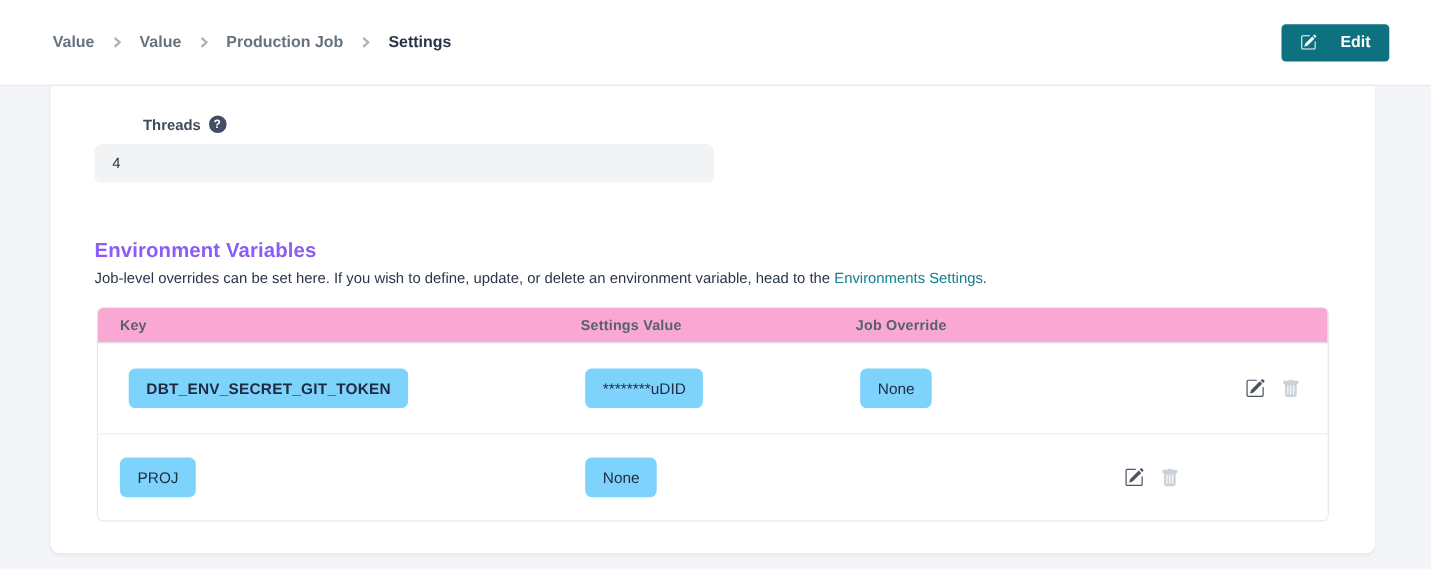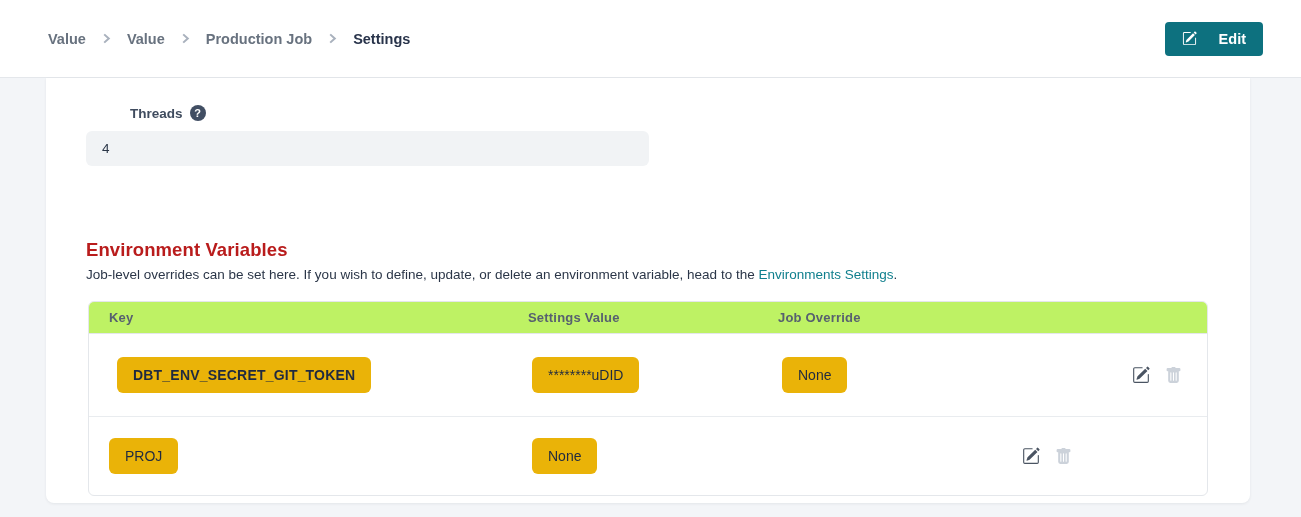--- a/index.html
+++ b/index.html
@@ -43,46 +43,46 @@
   .help-icon {
     width:16px; height:16px; border-radius:50%;
     background:#414e63; color:#fff; font-size:11px; font-weight:bold;
     display:flex; align-items:center; justify-content:center; cursor:pointer;
   }
   .threads-input {
     width:563px; height:35px; background:#f1f3f5; border:none; border-radius:6px;
     padding:0 16px; font-size:13.5px; color:#2b3648; font-family:inherit;
   }
 
-  .ev-title { margin-top:73px; font-size:18.5px; font-weight:bold; color:#b91c1c; letter-spacing:.1px; }
+  .ev-title { margin-top:51px; font-size:18.5px; font-weight:bold; color:#8b5cf6; letter-spacing:.1px; }
   .ev-desc  { margin-top:6px;  font-size:13.5px; color:#2b3648; }
   .ev-link  { color:#0f7f8d; text-decoration:none; cursor:pointer; }
 
   
   .ev-table {
     margin:19px 0 0 2px; width:1120px;
     border:1px solid #e4e7eb; border-radius:6px; overflow:hidden; background:#fff;
   }
   .t-header {
     display:grid; grid-template-columns:423px 250px 1fr 110px;
     align-items:center; height:32px;
-    background:#bef264; border-bottom:1px solid #e4e7eb;
+    background:#f9a8d4; border-bottom:1px solid #e4e7eb;
     font-size:13px; font-weight:bold; color:#57606f; letter-spacing:.2px;
   }
   .t-header .th-key { padding-left:20px; }
   .t-header .th     { padding-left:16px; }
   .t-row {
     display:grid; grid-template-columns:423px 250px 1fr 110px; align-items:center;
   }
   .t-row.r1 { height:83px; border-bottom:1px solid #e9ecef; }
   .t-row.r2 { height:78px; }
   .cell-key { padding-left:28px; }
   .cell-val { padding-left:20px; }
   .pill {
-    display:inline-block; background:#eab308; border-radius:6px;
+    display:inline-block; background:#7dd3fc; border-radius:6px;
     padding:10px 16px; font-size:14px; color:#1f2a40; white-space:nowrap;
   }
   .pill.key { font-weight:bold; letter-spacing:.2px; }
   .actions { display:flex; align-items:center; gap:15px; justify-content:flex-end; padding-right:25px; }
   .icon-btn { background:none; border:none; padding:0; cursor:pointer; display:flex; }
   .icon-edit svg  { width:18px; height:18px; fill:#4a5462; }
   .icon-trash svg { width:17px; height:17px; fill:#ccd2da; }
 </style>
 </head>
 <body>

